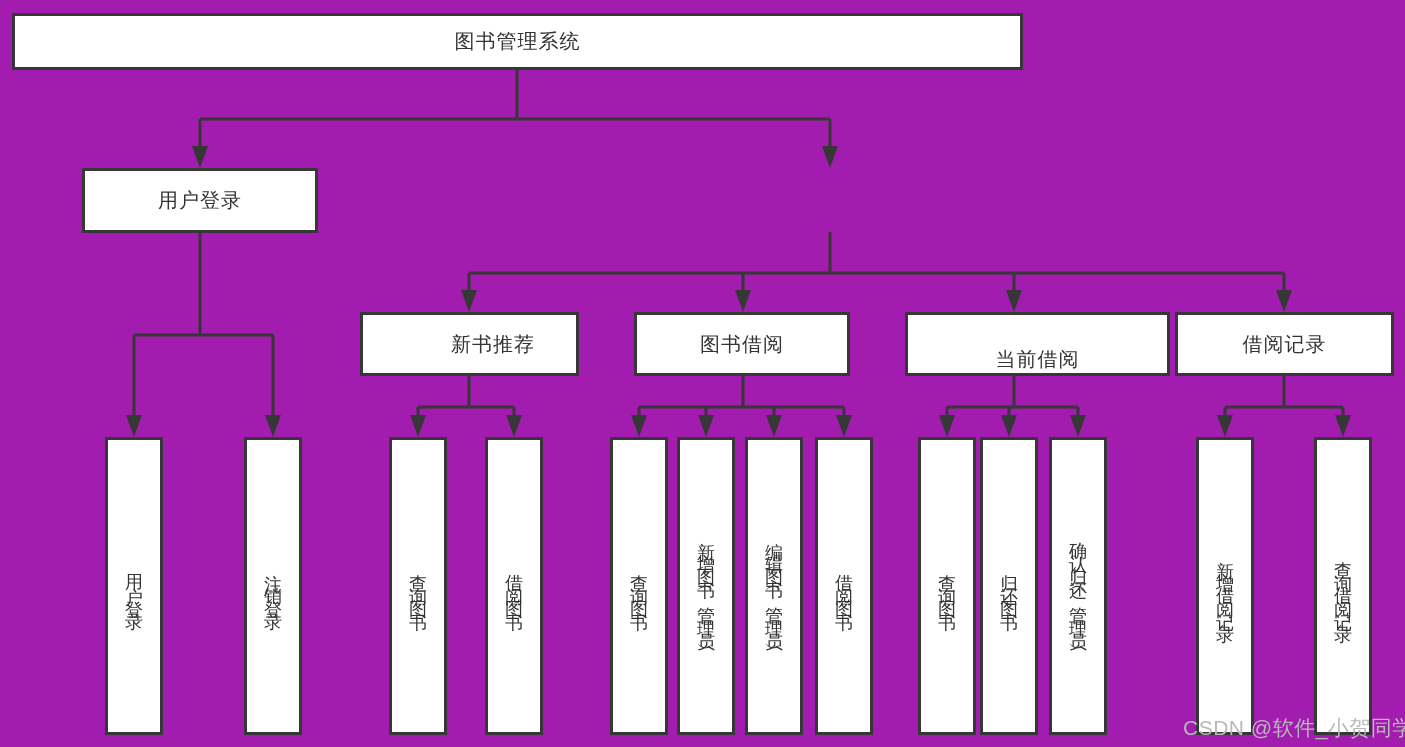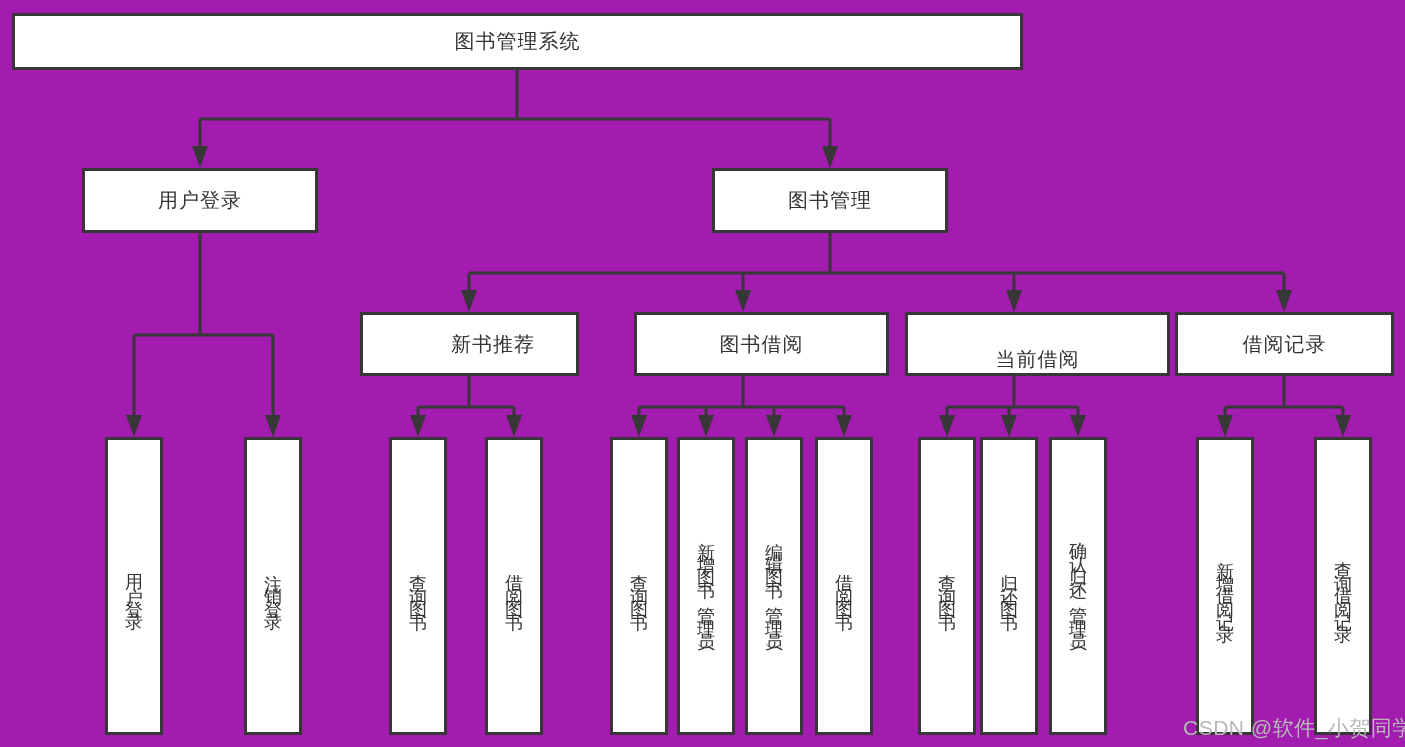--- a/index.html
+++ b/index.html
@@ -93,28 +93,25 @@
     </g>
   </svg>
 
   <div class="node root-node" style="left:12px; top:13px; width:1011px; height:57px;">
     <span>图书管理系统</span>
   </div>
 
   <div class="node h-node" style="left:82px; top:168px; width:236px; height:65px;">
     <span>用户登录</span>
   </div>
-  <div class="node h-node" style="left:712px; top:168px; width:236px; height:65px;">
-    <span>图书管理</span>
-  </div>
 
   <div class="node h-node" style="left:360px; top:312px; width:219px; height:64px;padding-left:47px;">
     <span>新书推荐</span>
   </div>
-  <div class="node h-node" style="left:634px; top:312px; width:255px; height:64px;">
+  <div class="node h-node" style="left:634px; top:312px; width:216px; height:64px;">
     <span>图书借阅</span>
   </div>
   <div class="node h-node" style="left:905px; top:312px; width:265px; height:64px;align-items:flex-end;">
     <span>当前借阅</span>
   </div>
   <div class="node h-node" style="left:1175px; top:312px; width:219px; height:64px;">
     <span>借阅记录</span>
   </div>
 
   <div class="node leaf" style="left:105px; top:437px; width:58px; height:298px;">

